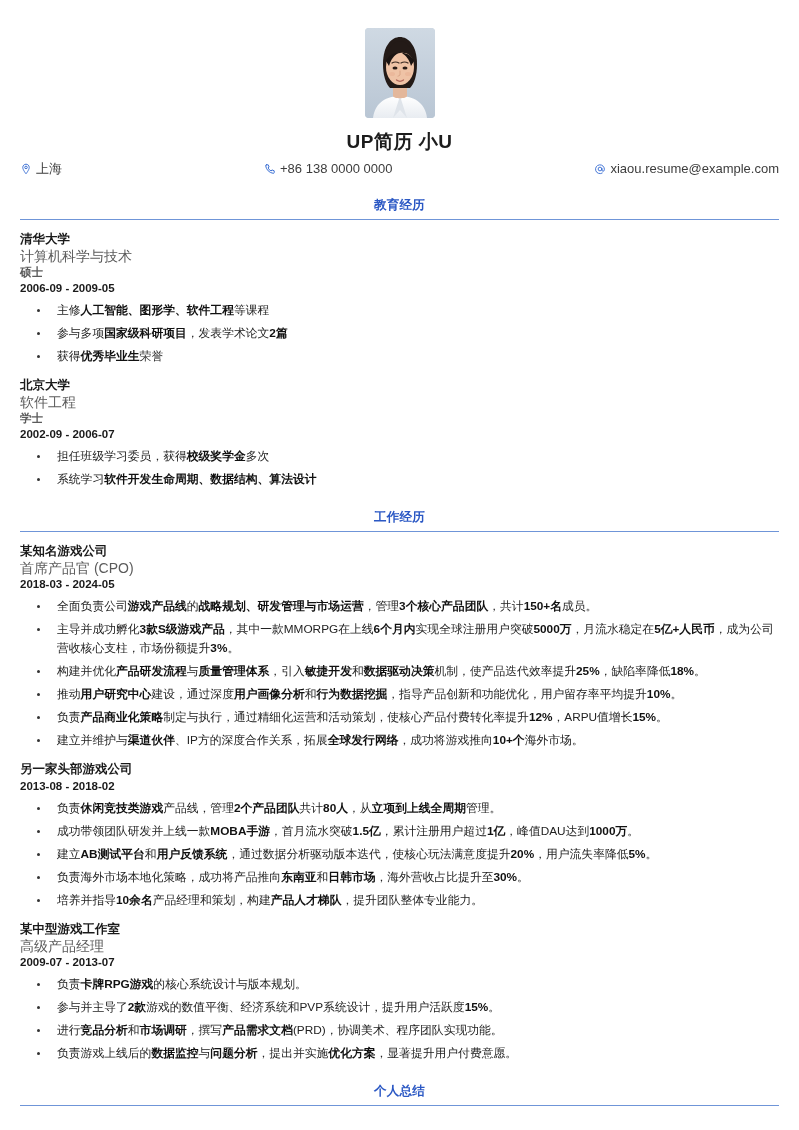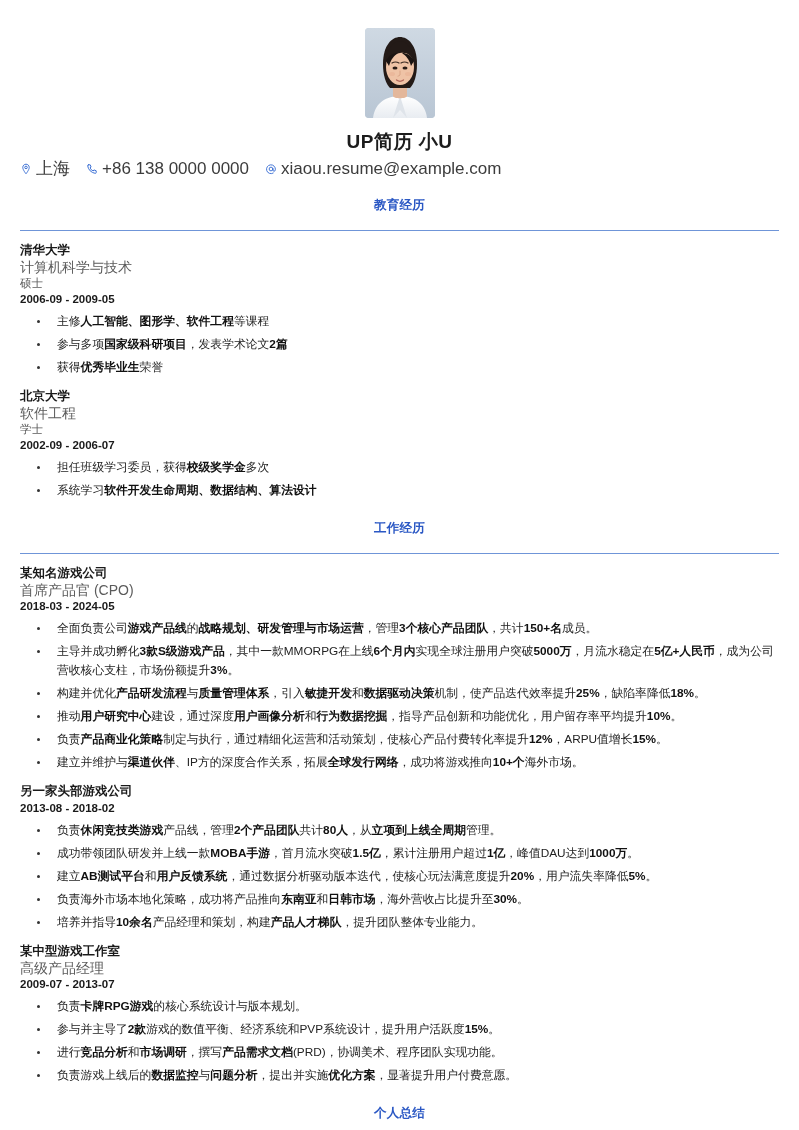--- a/index.html
+++ b/index.html
@@ -44,24 +44,24 @@
     font-size: 19px;
     font-weight: 700;
     color: #1c1c1c;
     letter-spacing: 0.5px;
     margin-top: 12px;
     line-height: 24px;
   }
 
   .contact-row {
     margin-top: 7px;
-    font-size: 17px;
+    font-size: 13px;
     color: #3c3c3c;
     display: flex;
-    justify-content: flex-start;
+    justify-content: space-between;
     align-items: center;
     gap: 7px;
     line-height: 16px;
   }
   .contact-item {
     display: inline-flex;
     align-items: center;
     gap: 4px;
     white-space: nowrap;
   }
@@ -75,21 +75,21 @@
   }
   .cicon svg { display: block; width: 12px; height: 12px; }
 
   
   .section {
     margin-top: 18px;
   }
   .section-head {
     text-align: center;
     border-bottom: 1.3px solid #6f95d8;
-    padding-bottom: 17px;
+    padding-bottom: 6px;
   }
   .section-title {
     display: inline-block;
     font-size: 12.5px;
     font-weight: 700;
     color: #2b58c4;
     line-height: 16px;
     letter-spacing: 0.3px;
   }
 
@@ -105,21 +105,21 @@
   .entry-sub {
     font-size: 14px;
     color: #5b5b5b;
     line-height: 16px;
     font-weight: 400;
   }
   .entry-degree {
     font-size: 11.5px;
     color: #5b5b5b;
     line-height: 16px;
-    font-weight: 400;
+    font-weight: 700;
   }
   .entry-date {
     font-size: 11.5px;
     font-weight: 700;
     color: #1a1a1a;
     line-height: 17px;
   }
 
   ul.bullets {
     list-style: none;

